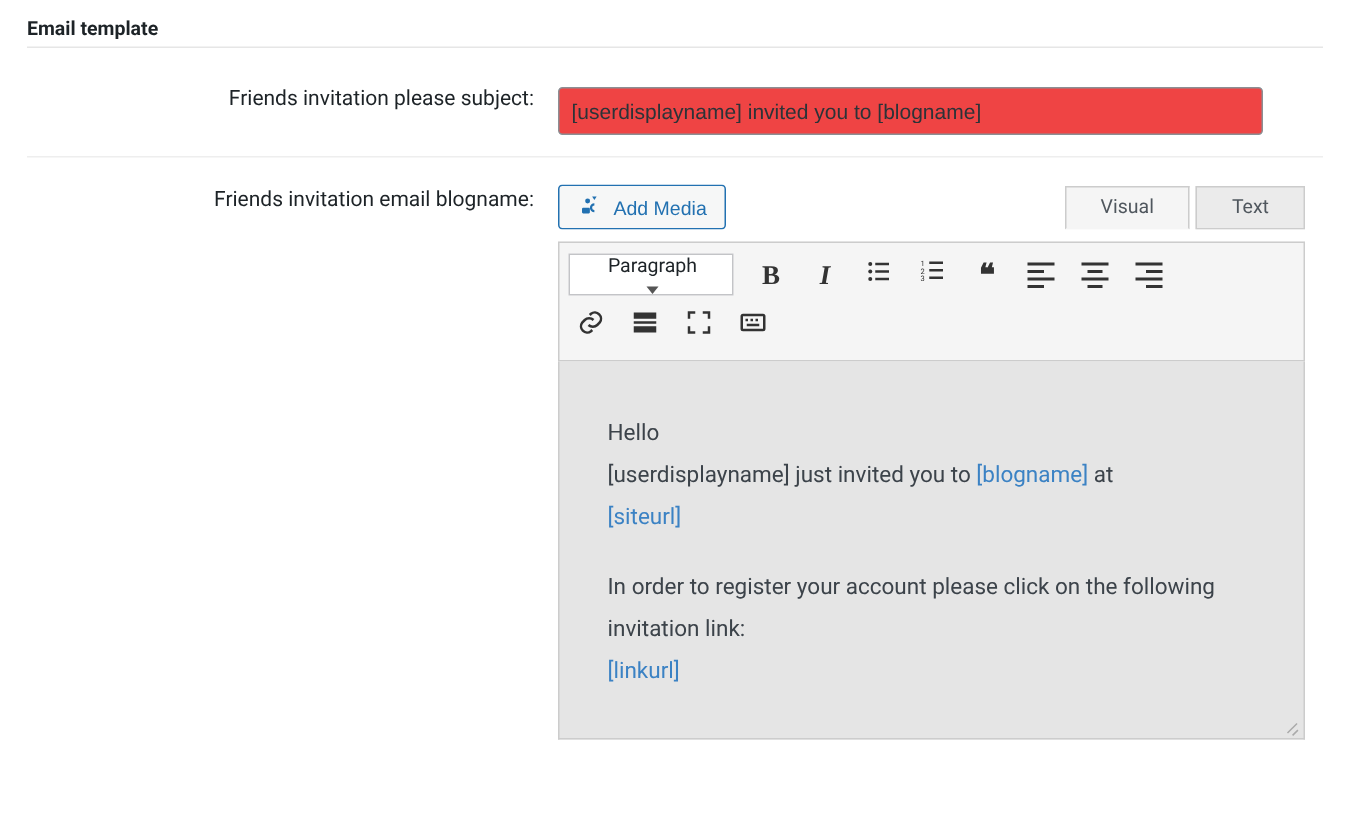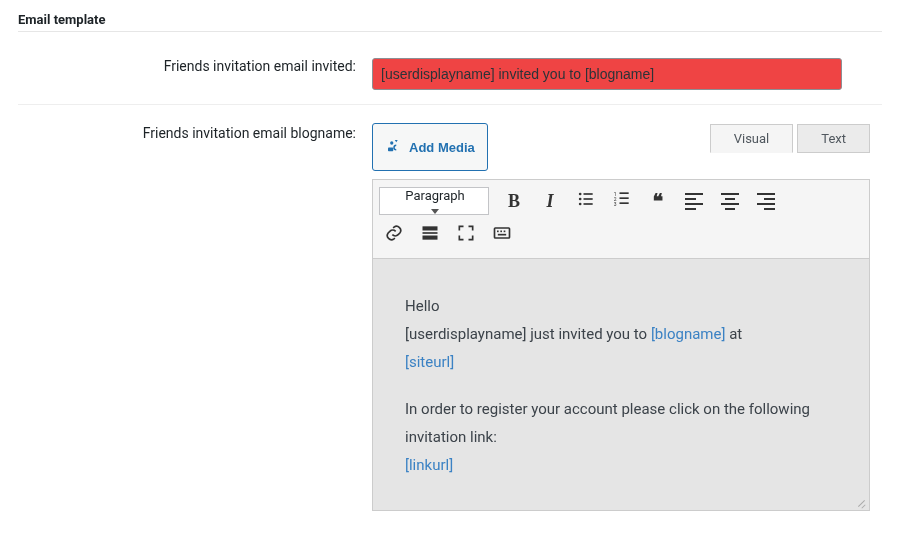--- a/index.html
+++ b/index.html
@@ -45,29 +45,28 @@
     font-size: 14px;
     color: #2c3338;
     background: #ef4444;
   }
   .editor-wrap { width: 498px; }
   .media-row { margin-bottom: 8px; overflow: hidden; }
   .btn-media {
     display: inline-flex;
     align-items: center;
     gap: 6px;
-    height: 48px;
+    height: 30px;
     padding: 0 12px;
     border: 1px solid #2271b1;
     background: #f6f7f7;
     color: #2271b1;
     border-radius: 3px;
     font-size: 13px;
     cursor: pointer;
-    font-weight: bold;
   }
   .btn-media svg { width: 18px; height: 18px; }
   .tabs {
     float: right;
     position: relative;
     top: 1px;
     display: flex;
   }
   .tab {
     padding: 6px 23px;
@@ -122,21 +121,21 @@
   .lnjust span { display:block; height:2px; background:#333; }
 </style>
 </head>
 <body>
 
 <h2 class="section-title">Email template</h2>
 
 <table class="form-table">
   <tbody>
     <tr>
-      <th>Friends invitation email invited:</th>
+      <th>Friends invitation please subject:</th>
       <td>
         <input type="text" class="regular-text" value="[userdisplayname] invited you to [blogname]" style="">
       </td>
     </tr>
     <tr>
       <th>Friends invitation email blogname:</th>
       <td>
         <div class="editor-wrap">
           <div class="media-row">
             <button type="button" class="btn-media">

